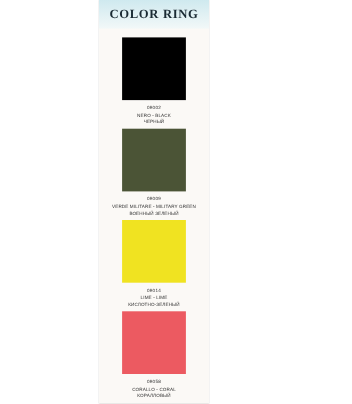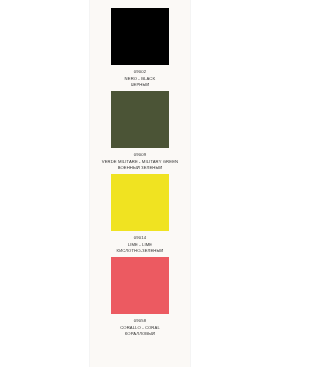--- a/index.html
+++ b/index.html
@@ -77,20 +77,23 @@
   }
   .spacer-bottom {
     height: 4px;
   }
 </style>
 </head>
 <body>
 
 <div class="card">
 
+  <div class="header">
+    <span class="header-title">COLOR RING</span>
+  </div>
 
   <div class="swatches">
 
     <div class="swatch-block">
       <div class="chip" style="background:#000000"></div>
       <div class="chip-code">09002</div>
       <div class="chip-name">NERO - BLACK</div>
       <div class="chip-name-ru">ЧЕРНЫЙ</div>
     </div>
 

